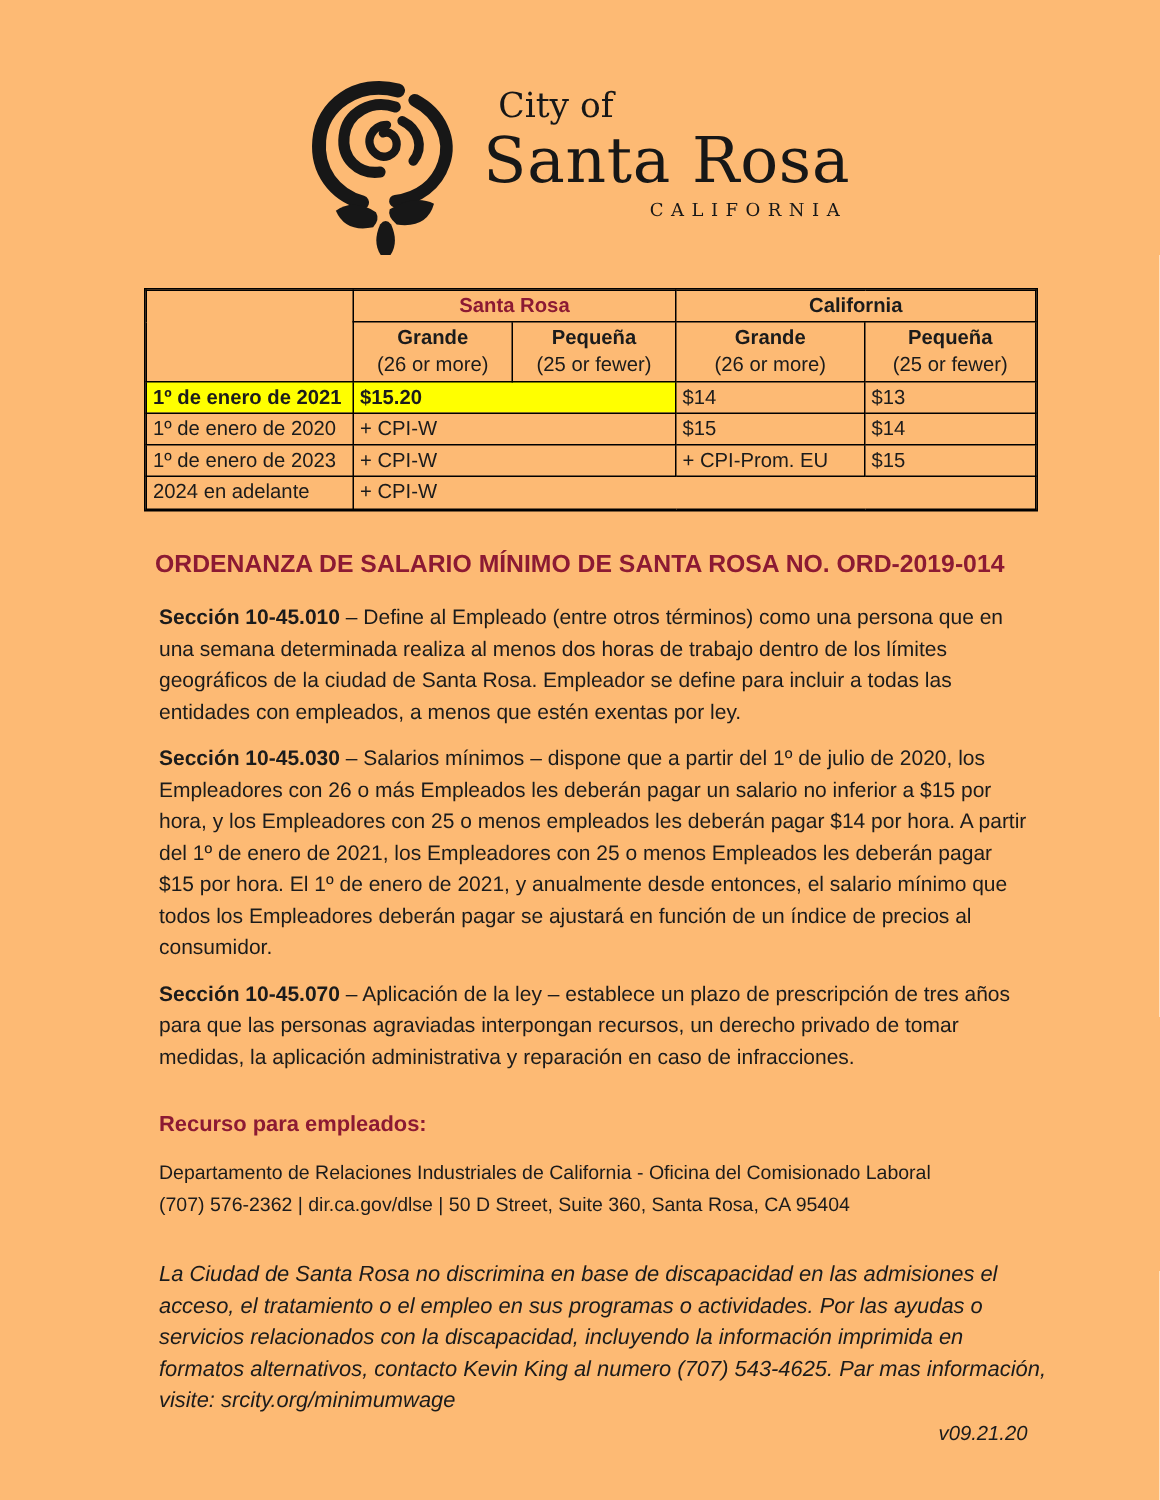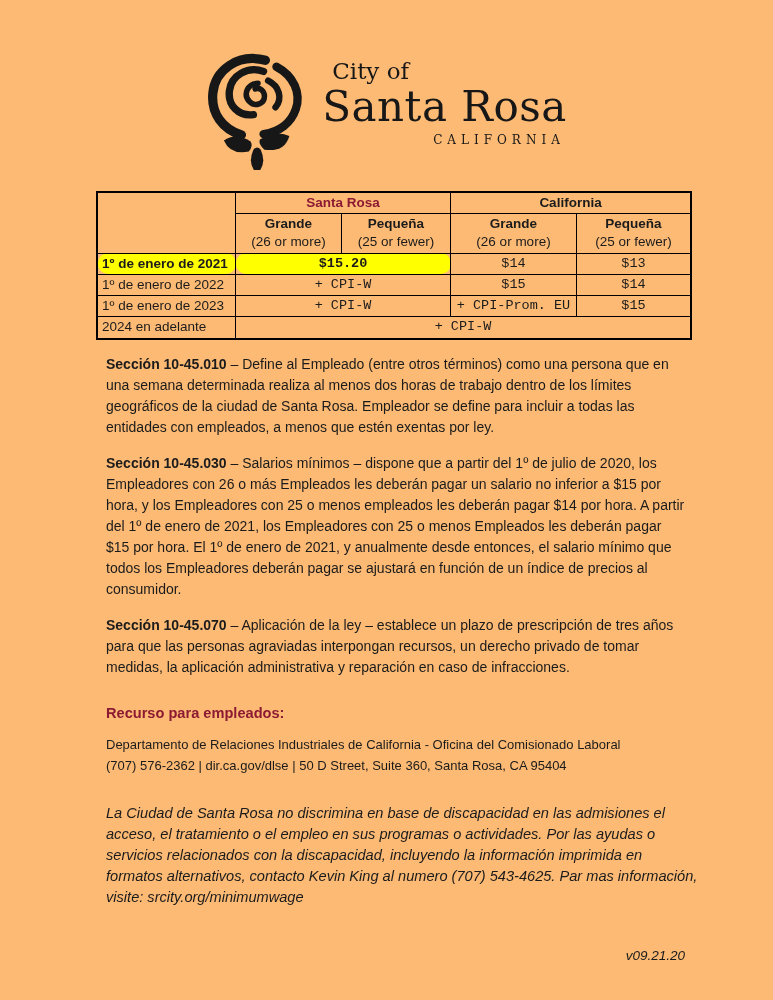--- a/index.html
+++ b/index.html
@@ -23,31 +23,31 @@
   
   table.wage { border-collapse:collapse; margin:18px 0 0 97px; width:593px; font-size:13.5px; table-layout:fixed; }
   table.wage td { border:1px solid #000; padding:1px 4px; line-height:1.35; vertical-align:middle; }
   table.wage { border:1px solid #000; outline:1px solid #000; }
   td.corner { border-bottom:1px solid #000; }
   td.region { text-align:center; font-weight:bold; }
   td.region.sr { color:var(--accent); }
   td.colhead { text-align:center; }
   .colhead .sz { font-weight:bold; }
   td.lbl { text-align:left; padding-left:6px; }
-  td.val { text-align:center;font-family:Liberation Mono, monospace; }
-  .hl { background:var(--highlight);border-radius:10px; }
+  td.val { text-align:left; }
+  .hl { background:var(--highlight); }
   .bold { font-weight:bold; }
 
   
   h2.ord {
     margin:27px 20px 0 20px; text-align:center; font-size:16.5px; font-weight:bold;
     color:var(--accent); line-height:1.2;
   }
   p.body-p { width:580px; margin:15px 0 0 106px; font-size:14px; line-height:21px; }
-  p.body-p + p.body-p { }
+  p.body-p + p.body-p { margin-top:10px; }
   h3.res { margin:27px 0 0 106px; font-size:14.6px; font-weight:bold; color:var(--accent); }
   p.res-p { width:590px; margin:13px 0 0 106px; font-size:13px; line-height:21px; }
   p.disclaimer { width:592px; margin:27px 0 0 106px; font-size:14.6px; line-height:21px; font-style:italic; }
   .version { position:absolute; right:88px; top:948px; font-size:13.5px; font-style:italic; }
 </style>
 </head>
 <body>
 
 <div class="page">
 
@@ -108,38 +108,39 @@
         <div class="qual">(25 or fewer)</div>
       </td>
     </tr>
     <tr>
       <td class="lbl hl bold">1º de enero de 2021</td>
       <td class="val hl bold" colspan="2">$15.20</td>
       <td class="val">$14</td>
       <td class="val">$13</td>
     </tr>
     <tr>
-      <td class="lbl">1º de enero de 2022</td>
+      <td class="lbl">1º de enero de 2020</td>
       <td class="val" colspan="2">+ CPI-W</td>
       <td class="val">$15</td>
       <td class="val">$14</td>
     </tr>
     <tr>
       <td class="lbl">1º de enero de 2023</td>
       <td class="val" colspan="2">+ CPI-W</td>
       <td class="val">+ CPI-Prom. EU</td>
       <td class="val">$15</td>
     </tr>
     <tr>
       <td class="lbl">2024 en adelante</td>
       <td class="val" colspan="4">+ CPI-W</td>
     </tr>
     </tbody>
   </table>
 
+  <h2 class="ord">ORDENANZA DE SALARIO MÍNIMO DE SANTA ROSA NO. ORD-2019-014</h2>
 
   <p class="body-p"><strong>Sección 10-45.010</strong><span> – Define al Empleado (entre otros términos) como una persona que en una semana determinada realiza al menos dos horas de trabajo dentro de los límites geográficos de la ciudad de Santa Rosa. Empleador se define para incluir a todas las entidades con empleados, a menos que estén exentas por ley.</span></p>
 
   <p class="body-p"><strong>Sección 10-45.030</strong><span> – Salarios mínimos – dispone que a partir del 1º de julio de 2020, los Empleadores con 26 o más Empleados les deberán pagar un salario no inferior a $15 por hora, y los Empleadores con 25 o menos empleados les deberán pagar $14 por hora. A partir del 1º de enero de 2021, los Empleadores con 25 o menos Empleados les deberán pagar $15 por hora. El 1º de enero de 2021, y anualmente desde entonces, el salario mínimo que todos los Empleadores deberán pagar se ajustará en función de un índice de precios al consumidor.</span></p>
 
   <p class="body-p"><strong>Sección 10-45.070</strong><span> – Aplicación de la ley – establece un plazo de prescripción de tres años para que las personas agraviadas interpongan recursos, un derecho privado de tomar medidas, la aplicación administrativa y reparación en caso de infracciones.</span></p>
 
   <h3 class="res">Recurso para empleados:</h3>
   <p class="res-p">
     <span>Departamento de Relaciones Industriales de California - Oficina del Comisionado Laboral</span><br>

